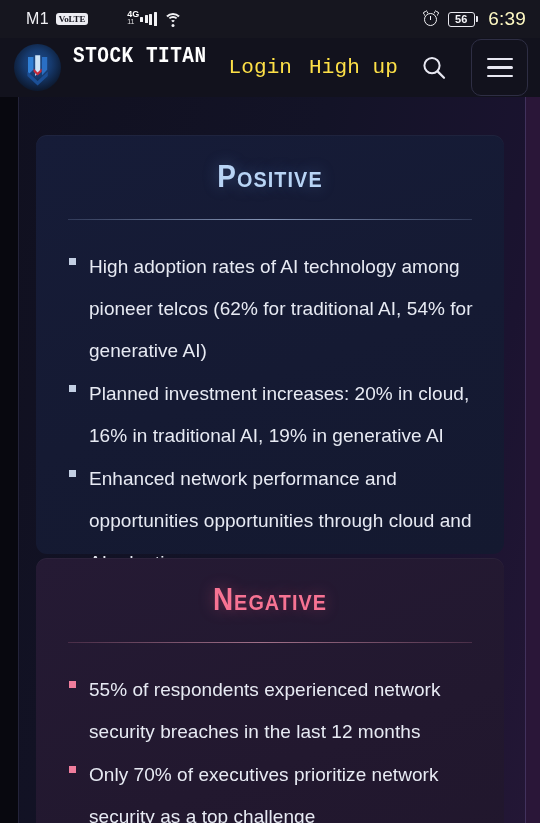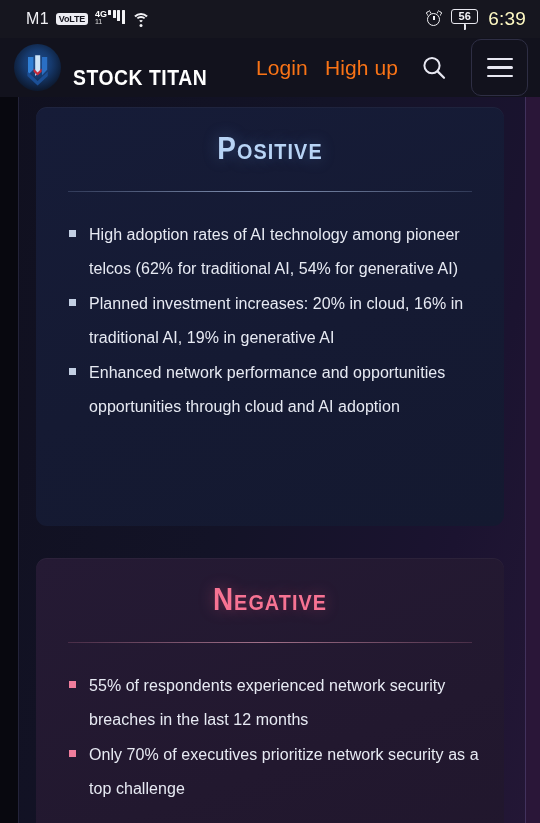--- a/index.html
+++ b/index.html
@@ -33,22 +33,23 @@
   .sb-right { gap:9px; }
   .sb-carrier { font-size:16px; letter-spacing:.3px; font-weight:400; color:#f0f0f4; }
   .volte {
     display:inline-flex; align-items:center; justify-content:center;
     background:#ececf2; color:#16161f;
     font-size:9px; font-weight:700;
     border-radius:3px;
     padding:1.5px 3px 1px 3px;
     letter-spacing:-.2px;
     line-height:1;
-  }
-  .sig-wrap { position:relative; display:flex; align-items:flex-start; gap:1.5px; height:18px; padding-left:13px; }
+    font-family:Liberation Serif, serif;
+  }
+  .sig-wrap { position:relative; display:flex; align-items:center; gap:1.5px; height:18px; padding-left:13px;margin-left:32px; }
   .sig-4g {
     position:absolute; left:0; top:0;
     font-size:9px; line-height:9px; font-weight:700; color:#fff;
   }
   .sig-4g small { display:block; font-size:7px; line-height:6px; opacity:.85; font-weight:400; }
   .bar { width:3px; background:#f2f2f5; border-radius:.5px; }
   .bar.b1 { height:5px; }
   .bar.b2 { height:8px; }
   .bar.b3 { height:11px; }
   .bar.b4 { height:14px; }
@@ -64,21 +65,21 @@
   .wifi i.a { width:19px; height:19px; top:1px; }
   .wifi i.b { width:12px; height:12px; top:4.5px; }
   .wifi i.c { width:5px; height:5px; top:8px; }
   .wifi u { position:absolute; left:50%; bottom:0px; width:3px; height:3px; border-radius:50%; background:#f2f2f5; transform:translateX(-50%); }
   .alarm { position:relative; width:16px; height:16px; }
   .alarm .face { position:absolute; left:1px; top:2px; width:13px; height:13px; border:1.6px solid #f2f2f5; border-radius:50%; }
   .alarm .hand { position:absolute; left:7.2px; top:5px; width:1.4px; height:4.3px; background:#f2f2f5; }
   .alarm .bell { position:absolute; width:5px; height:4px; border:1.6px solid #f2f2f5; border-bottom:none; top:0; }
   .alarm .bell.l { left:0; transform:rotate(-32deg); border-radius:2px 0 0 0; }
   .alarm .bell.r { right:0; transform:rotate(32deg); border-radius:0 2px 0 0; }
-  .battery { position:relative; display:flex; align-items:center;flex-direction:column; }
+  .battery { position:relative; display:flex; align-items:center; }
   .battery .body {
     border:1.6px solid #e7e7ee;
     border-radius:3px;
     padding:0px 3px;
     font-size:11px;
     font-weight:600;
     color:#f4f4f8;
     min-width:27px;
     text-align:center;
     line-height:13px;
@@ -89,21 +90,21 @@
   
   .siteheader {
     position:relative;
     height:59px;
     background:#12121d;
     display:flex;
     align-items:center;
     padding:0 12px 0 14px;
     z-index:5;
   }
-  .brand { display:flex; align-items:flex-end; gap:12px; flex:0 0 auto; }
+  .brand { display:flex; align-items:flex-start; gap:12px; flex:0 0 auto;font-family:Liberation Mono, monospace; }
   .logo {
     position:relative;
     width:47px; height:47px;
     border-radius:50%;
     background:radial-gradient(circle at 50% 42%, #1f4f8f 0%, #163a6e 38%, #0d1b33 72%, #060c18 100%);
     overflow:hidden;
     flex:0 0 auto;
   }
   .logo svg { position:absolute; left:0; top:0; }
   .brandname {
@@ -111,23 +112,24 @@
     font-weight:700;
     color:#ffffff;
     letter-spacing:.6px;
     transform:scaleX(.88);
     transform-origin:left center;
     white-space:nowrap;
   }
   .nav { display:flex; align-items:center; gap:17px; margin-left:auto; }
   .navlink {
     font-size:21px;
-    color:#f97316;
+    color:#fde047;
     white-space:nowrap;
     letter-spacing:.1px;
+    font-family:Liberation Mono, monospace;
   }
   .search-btn {
     width:34px; height:34px;
     position:relative;
     display:flex; align-items:center; justify-content:center;
     margin-left:2px;
   }
   .menu-btn {
     width:57px; height:57px;
     border:1px solid #2e2e44;
@@ -154,21 +156,21 @@
   .gutter-line-l { position:absolute; left:18px; top:0; width:1px; height:100%; background:#2b2b45; opacity:.75; }
   .gutter-line-r { position:absolute; right:14px; top:0; width:1px; height:100%; background:#4a3a66; opacity:.8; }
 
   .card {
     position:absolute;
     left:36px; width:468px;
     border-radius:11px;
     padding:26px 24px 30px 24px;
   }
   .card.positive {
-    top:10px; height:419px;
+    top:38px; height:419px;
     background:linear-gradient(160deg, #161c38 0%, #151a33 55%, #141930 100%);
     box-shadow:0 1px 0 rgba(255,255,255,.04) inset;
   }
   .card.negative {
     top:461px; height:362px;
     background:linear-gradient(160deg, #251a34 0%, #22182f 55%, #20162c 100%);
     box-shadow:0 1px 0 rgba(255,255,255,.04) inset;
   }
 
   .card-title {
@@ -188,22 +190,22 @@
     background:linear-gradient(90deg, rgba(130,150,190,.25) 0%, rgba(175,195,230,.72) 48%, rgba(130,150,190,.25) 100%);
   }
   .card.negative .divider {
     background:linear-gradient(90deg, rgba(165,95,125,.28) 0%, rgba(215,150,175,.7) 48%, rgba(175,105,135,.28) 100%);
   }
 
   .bullets { list-style:none; margin-top:26px; padding-left:9px; }
   .bullets li {
     position:relative;
     padding-left:20px;
-    font-size:16px;
-    line-height:34px;
+    font-size:19px;
+    line-height:42px;
     color:#e7eaf3;
     margin-bottom:1px;
     letter-spacing:.05px;
   }
   .bullets li::before {
     content:"";
     position:absolute;
     left:0; top:12px;
     width:7px; height:7px;
   }

